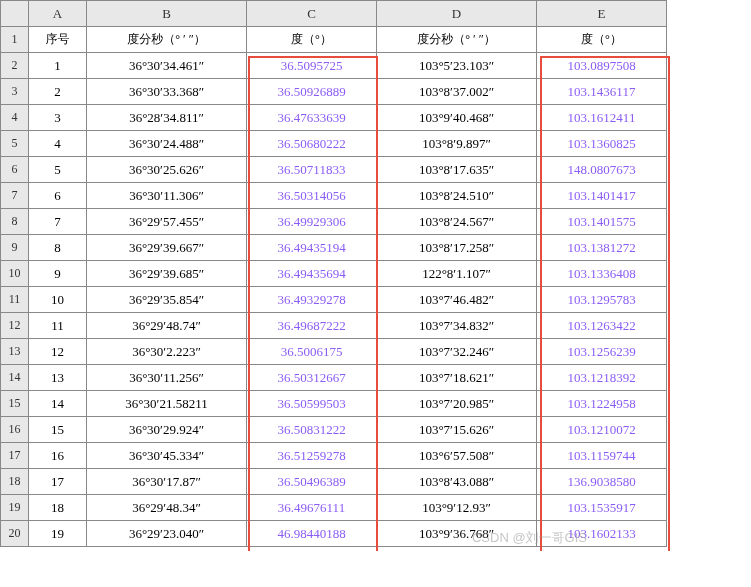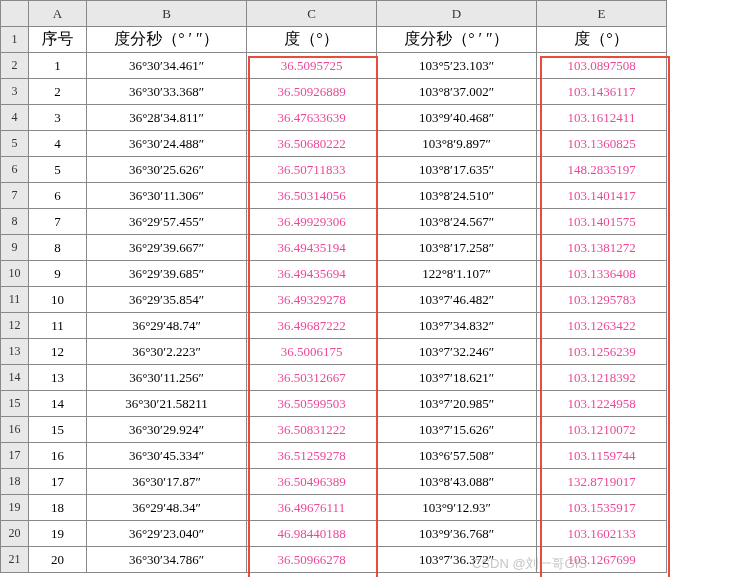--- a/index.html
+++ b/index.html
@@ -42,24 +42,24 @@
     }
     .col-A { width: 58px; }
     .col-B { width: 160px; }
     .col-C { width: 130px; }
     .col-D { width: 160px; }
     .col-E { width: 130px; }
     .data-row td {
       font-size: 13px;
     }
     .green {
-      color: #ec4899;
+      color: #8b5cf6;
     }
     .header-row td {
-      font-size: 16px;
+      font-size: 12px;
       color: #000;
     }
     .red-box {
       position: absolute;
       border: 2px solid #e74c3c;
       pointer-events: none;
     }
     .red-box-1 {
       left: 248px;
       top: 56px;
@@ -139,21 +139,21 @@
           <td class="green">36.50680222</td>
           <td>103°8′9.897″</td>
           <td class="green">103.1360825</td>
         </tr>
         <tr class="data-row">
           <th class="row-header">6</th>
           <td>5</td>
           <td>36°30′25.626″</td>
           <td class="green">36.50711833</td>
           <td>103°8′17.635″</td>
-          <td class="green">148.2835197</td>
+          <td class="green">148.0807673</td>
         </tr>
         <tr class="data-row">
           <th class="row-header">7</th>
           <td>6</td>
           <td>36°30′11.306″</td>
           <td class="green">36.50314056</td>
           <td>103°8′24.510″</td>
           <td class="green">103.1401417</td>
         </tr>
         <tr class="data-row">
@@ -235,46 +235,38 @@
           <td class="green">36.51259278</td>
           <td>103°6′57.508″</td>
           <td class="green">103.1159744</td>
         </tr>
         <tr class="data-row">
           <th class="row-header">18</th>
           <td>17</td>
           <td>36°30′17.87″</td>
           <td class="green">36.50496389</td>
           <td>103°8′43.088″</td>
-          <td class="green">132.8719017</td>
+          <td class="green">136.9038580</td>
         </tr>
         <tr class="data-row">
           <th class="row-header">19</th>
           <td>18</td>
           <td>36°29′48.34″</td>
           <td class="green">36.49676111</td>
           <td>103°9′12.93″</td>
           <td class="green">103.1535917</td>
         </tr>
         <tr class="data-row">
           <th class="row-header">20</th>
           <td>19</td>
           <td>36°29′23.040″</td>
           <td class="green">46.98440188</td>
           <td>103°9′36.768″</td>
           <td class="green">103.1602133</td>
         </tr>
-        <tr class="data-row">
-          <th class="row-header">21</th>
-          <td>20</td>
-          <td>36°30′34.786″</td>
-          <td class="green">36.50966278</td>
-          <td>103°7′36.372″</td>
-          <td class="green">103.1267699</td>
-        </tr>
       </tbody>
   </table>
   <div class="red-box red-box-1"></div>
   <div class="red-box red-box-2"></div>
   <div class="watermark">CSDN @刘一哥GIS</div>
 </div>
 
 
 
 

